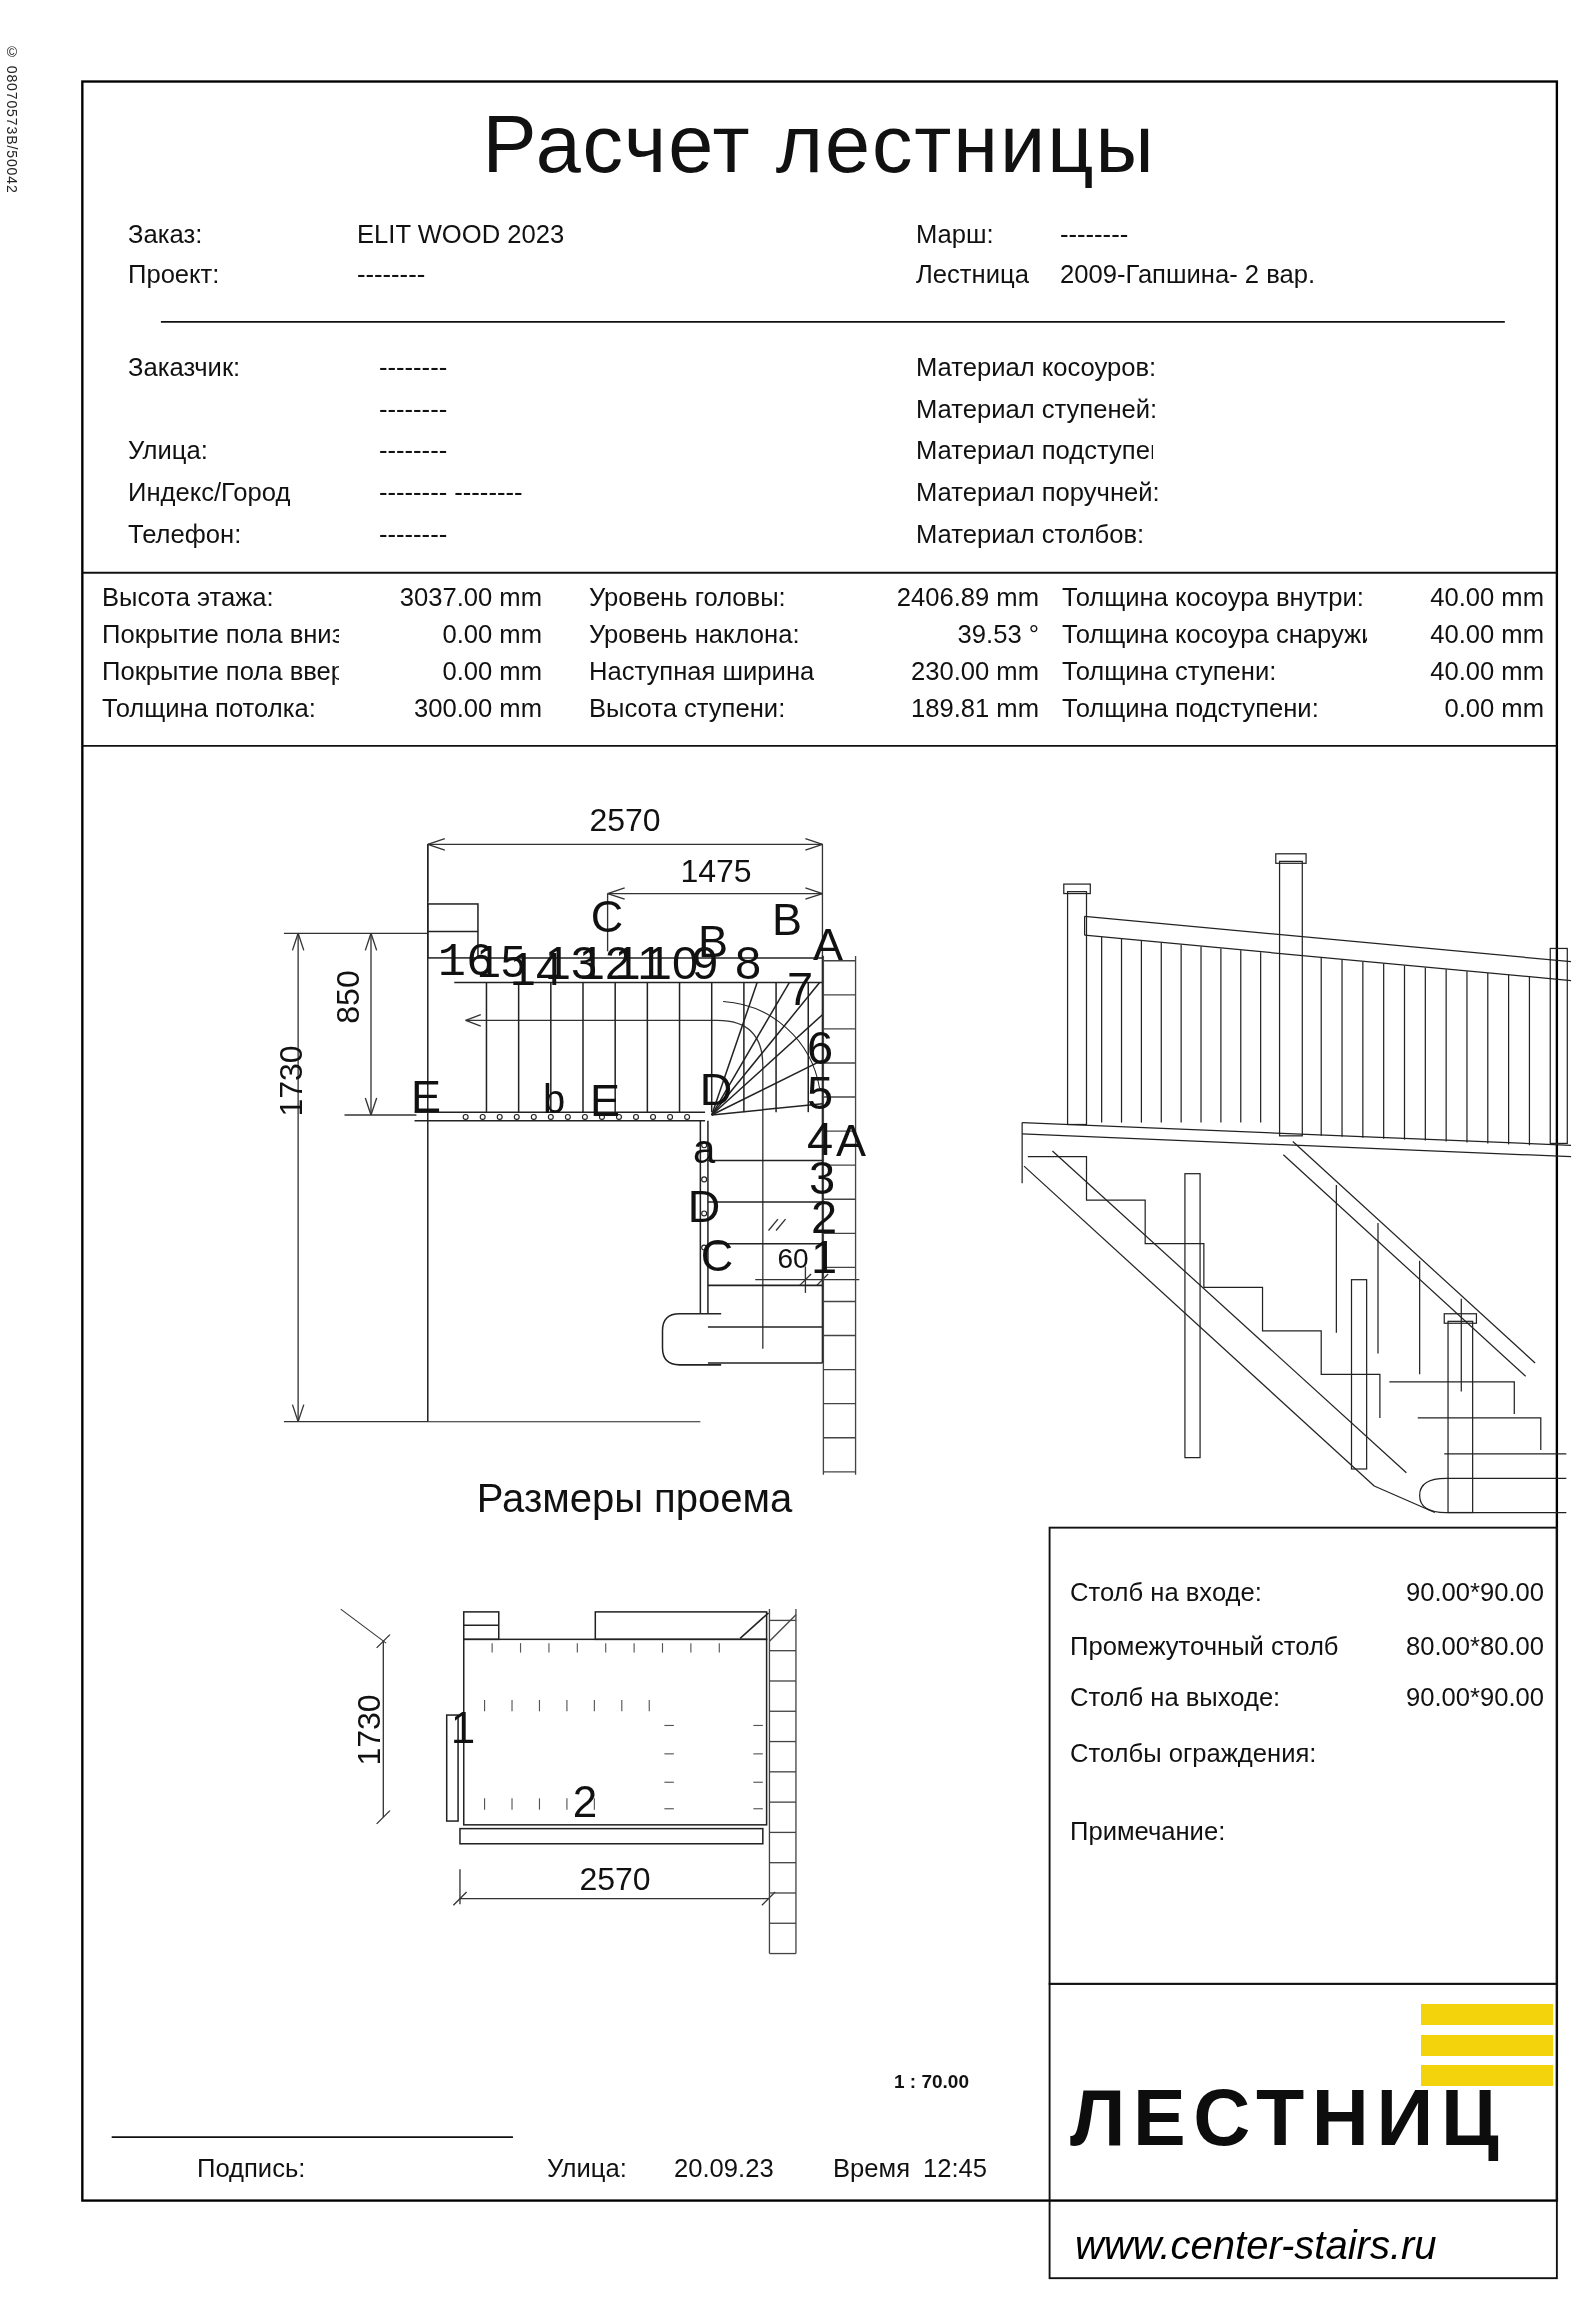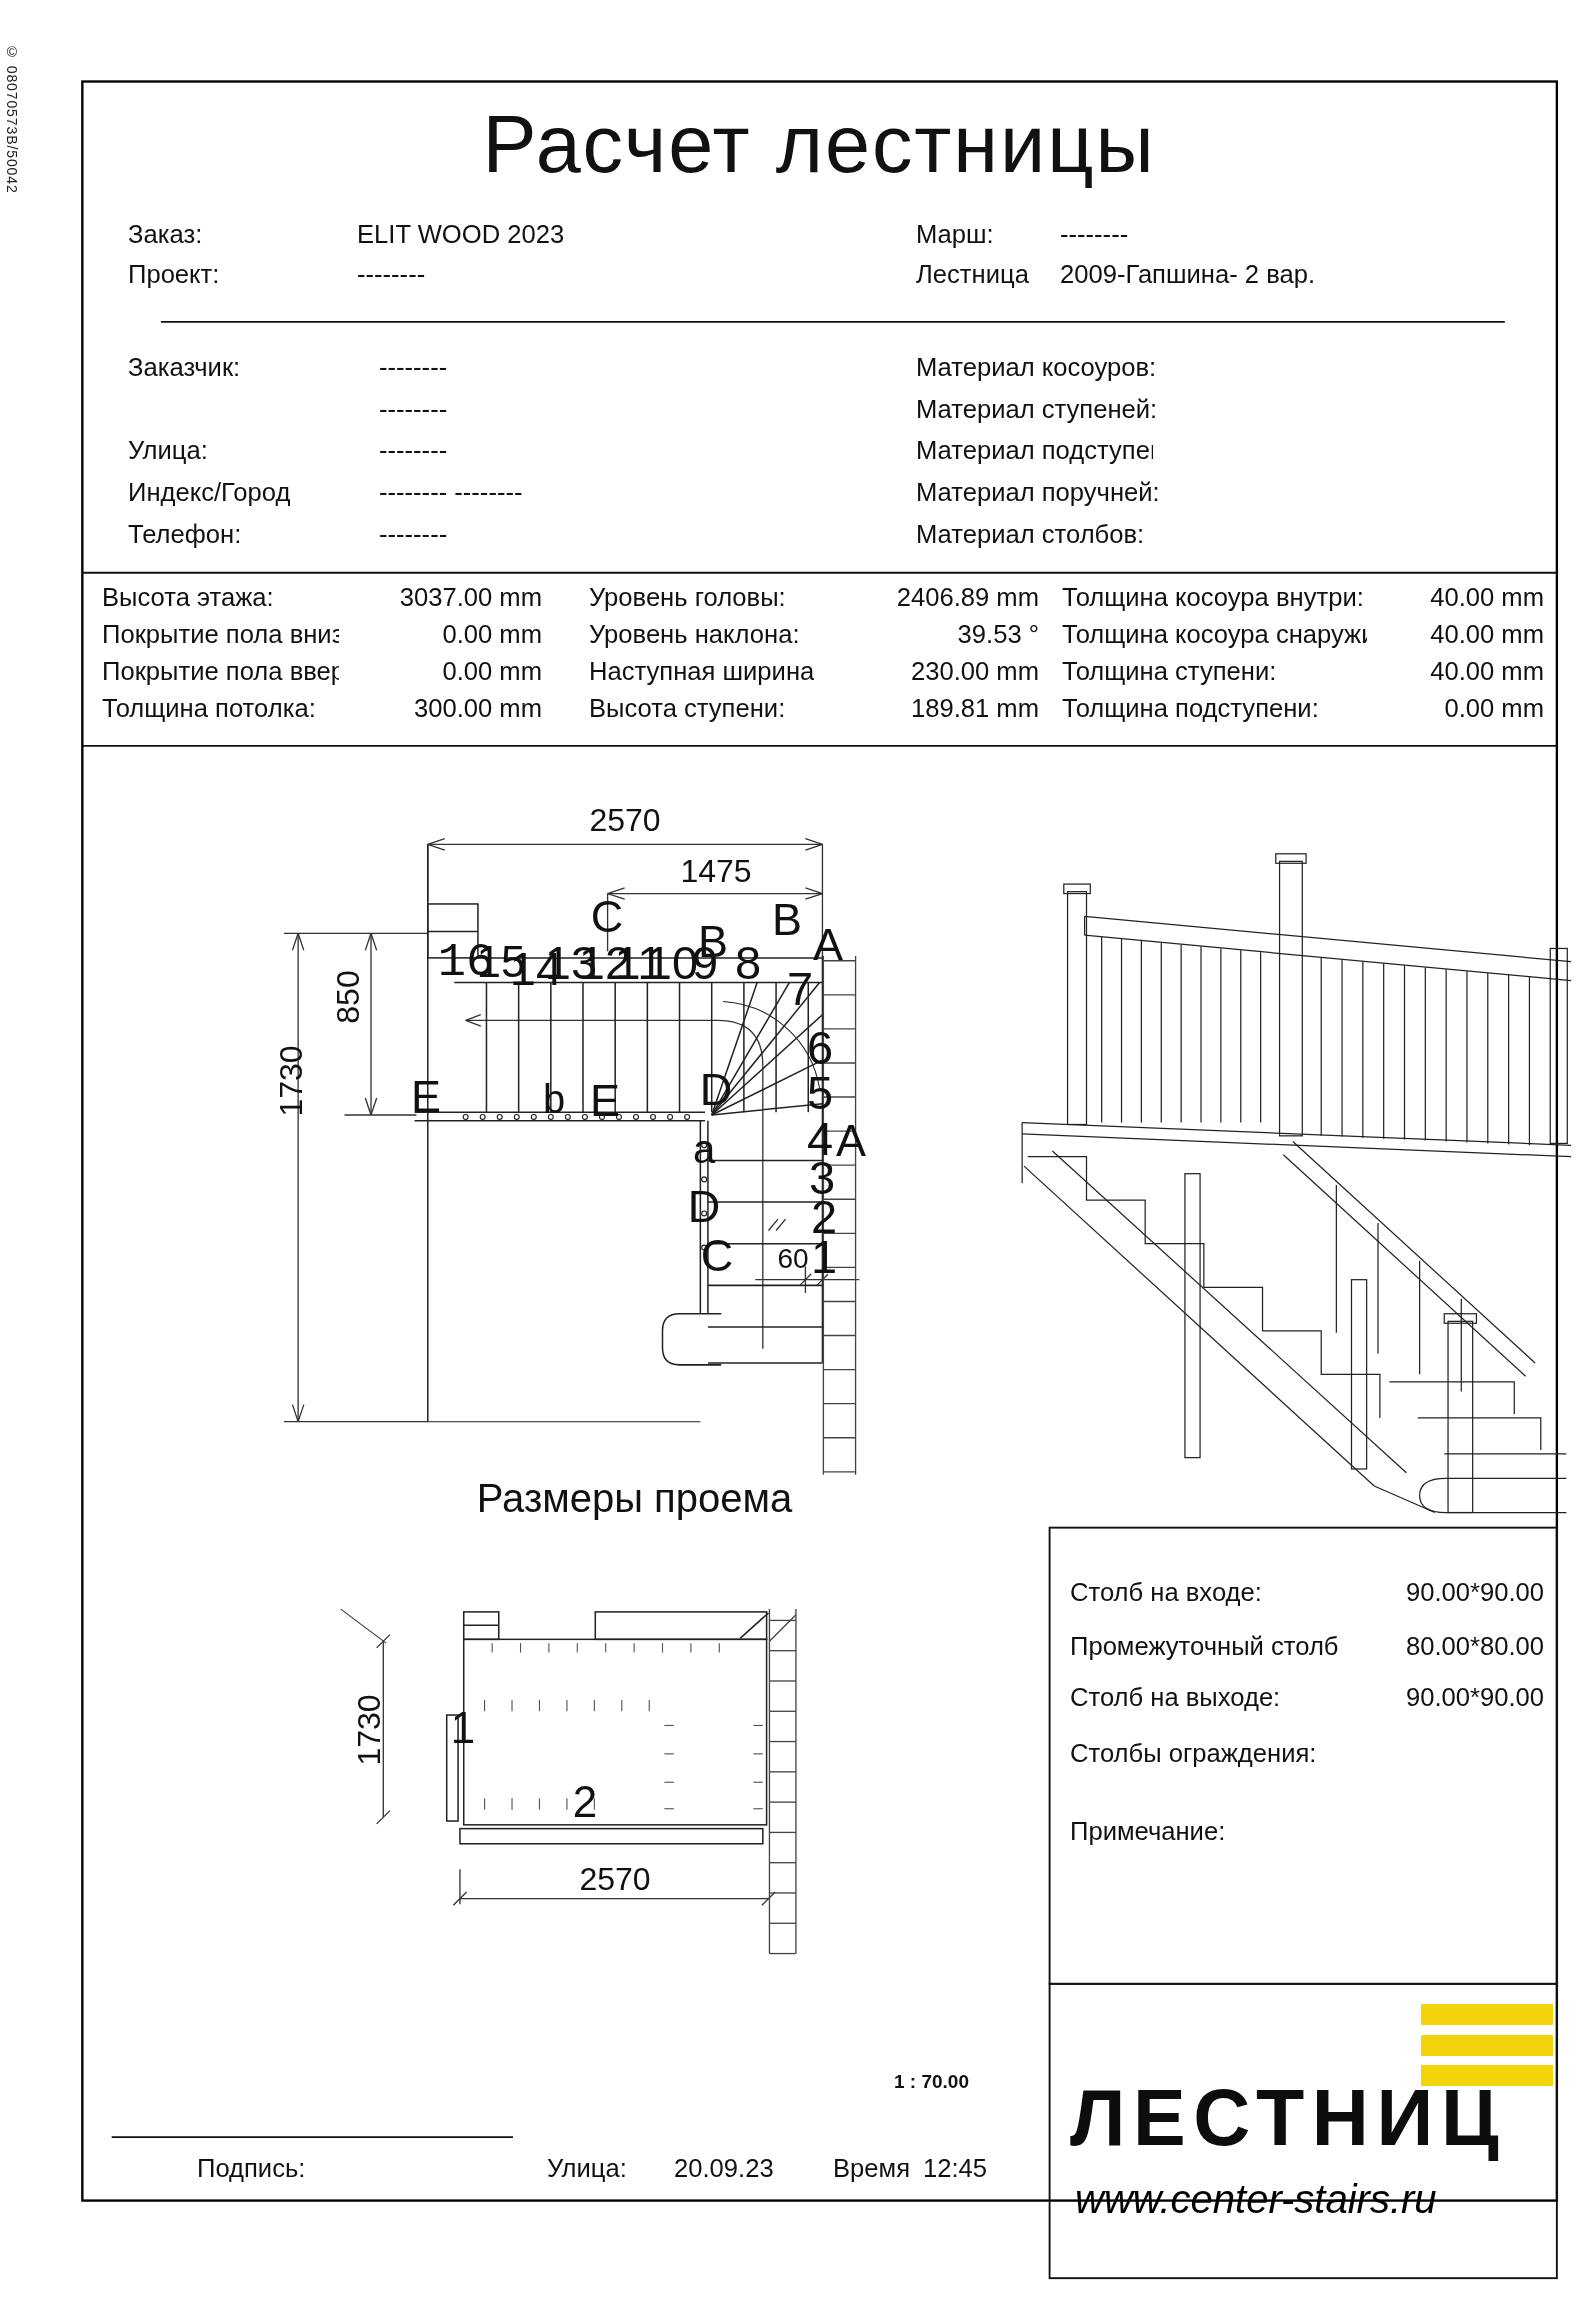--- a/index.html
+++ b/index.html
@@ -12,21 +12,21 @@
   .dlabel{position:absolute;transform:translate(-50%,-50%);line-height:1;color:#111;
           white-space:nowrap;z-index:3;}
   .rot{transform:translate(-50%,-50%) rotate(-90deg);}
   #copyright{position:absolute;left:3.8px;top:44px;height:166px;font-size:14px;color:#222;
              writing-mode:vertical-rl;z-index:2;letter-spacing:0.9px;}
   #doc-title{position:absolute;left:82px;top:98px;width:1474px;text-align:center;
              font-size:81px;letter-spacing:1.9px;z-index:2;}
   .logo-line{position:absolute;font-weight:bold;font-size:79px;letter-spacing:7.6px;
              line-height:1;z-index:2;color:#0d0d0d;}
   .logo-bar{position:absolute;width:132px;height:21px;z-index:2;}
-  #logo-url{position:absolute;font-size:40px;font-style:italic;z-index:2;color:#000;}
+  #logo-url{position:absolute;font-size:40px;font-style:italic;z-index:2;color:#000;margin-top:46px;}
   #scale-note{position:absolute;font-size:19px;z-index:2;font-weight:bold;}
   #section2-title{position:absolute;left:445px;top:1476px;width:379px;text-align:center;
                   font-size:40px;z-index:2;}
 </style>
 </head>
 <body>
 
 <div id="page">
 
   <svg id="linework" width="1590" height="2319" viewBox="0 0 1680 2450">

